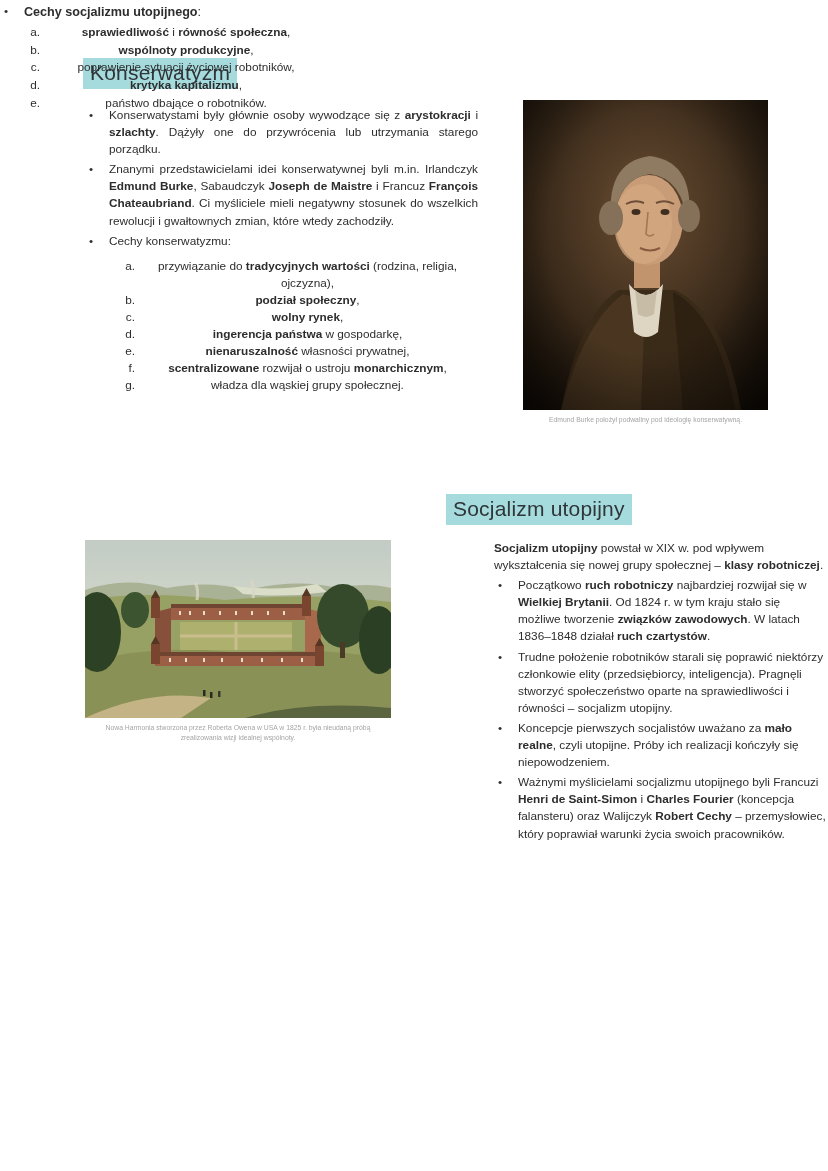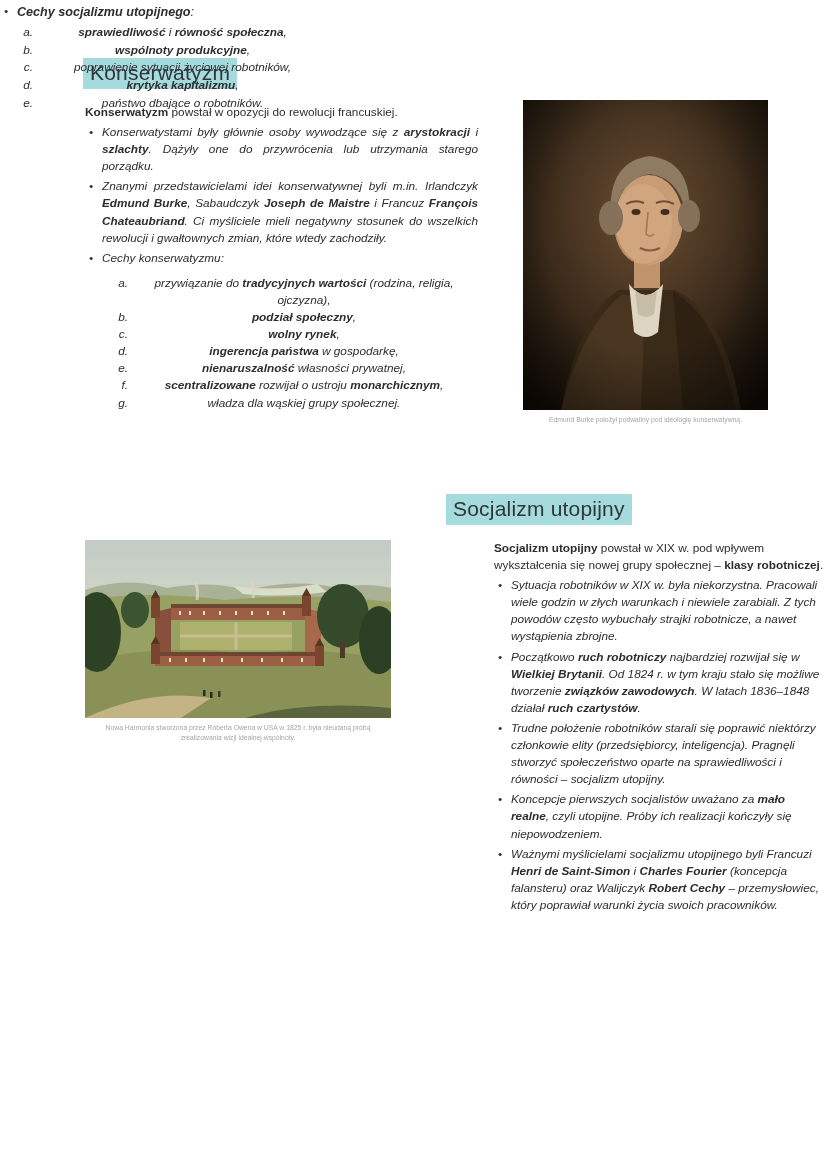--- a/index.html
+++ b/index.html
@@ -10,21 +10,21 @@
   }
   .h1 { position:absolute; font-size:21px; font-weight:400; color:#2f3538; letter-spacing:.2px; }
   .h1 .hl { background:#a6dbde; padding:3px 7px 4px 7px; display:inline-block; }
 
   .textcol { position:absolute; font-size:11.8px; line-height:1.45; }
   #kons-text { left:85px; top:104px; width:393px; text-align:justify; }
   #soc-text  { left:446px; top:540px; width:332px; text-align:left;margin-left:48px; }
 
   .intro { margin-bottom:3px; }
   ul.bl { list-style:none; }
-  ul.bl > li { position:relative; padding-left:17px; margin-top:3px;font-style:italic; }
+  ul.bl > li { position:relative; padding-left:24px; margin-top:3px; }
   ul.bl > li::before { content:"\2022"; position:absolute; left:4px; top:0; }
   ol.al { list-style:none; counter-reset:al; margin-left:12px; margin-top:8px; }
   ol.al > li { counter-increment:al; position:relative; padding-left:16px; text-align:center; }
   ol.al > li::before { content:counter(al, lower-alpha) "."; position:absolute; left:0; width:14px; text-align:right; }
   .b { font-weight:700; }
 
   figure { position:absolute; }
   #burke { left:523px; top:100px; width:245px; }
   #burke svg { display:block; width:245px; height:310px; }
   #harmony { left:85px; top:540px; width:306px; }
@@ -41,21 +41,20 @@
 </head>
 <body>
 
 <div class="page">
 
   <div class="h1" style="left:83px; top:58px;">
     <span class="hl">Konserwatyzm</span>
   </div>
 
   <div class="textcol" id="kons-text">
-    <p class="intro"><span class="b">Konserwatyzm</span><span> powstał w opozycji do rewolucji francuskiej.</span></p>
     <ul class="bl">
       <li><span>Konserwatystami były głównie osoby wywodzące się z </span><span class="b">arystokracji</span><span> i </span><span class="b">szlachty</span><span>. Dążyły one do przywrócenia lub utrzymania starego porządku.</span></li>
       <li><span>Znanymi przedstawicielami idei konserwatywnej byli m.in. Irlandczyk </span><span class="b">Edmund Burke</span><span>, Sabaudczyk </span><span class="b">Joseph de Maistre</span><span> i Francuz </span><span class="b">François Chateaubriand</span><span>. Ci myśliciele mieli negatywny stosunek do wszelkich rewolucji i gwałtownych zmian, które wtedy zachodziły.</span></li>
       <li>
         <span><span>Cechy konserwatyzmu:</span></span>
         <ol class="al">
           <li><span>przywiązanie do </span><span class="b">tradycyjnych wartości</span><span> (rodzina, religia, ojczyzna),</span></li>
           <li><span class="b">podział społeczny</span><span>,</span></li>
           <li><span class="b">wolny rynek</span><span>,</span></li>
           <li><span class="b">ingerencja państwa</span><span> w gospodarkę,</span></li>
@@ -103,21 +102,20 @@
     <figcaption>Edmund Burke położył podwaliny pod ideologię konserwatywną.</figcaption>
   </figure>
 
   <div class="h1" style="left:446px; top:494px;">
     <span class="hl">Socjalizm utopijny</span>
   </div>
 
   <div class="textcol" id="soc-text">
     <p class="intro"><span class="b">Socjalizm utopijny</span><span> powstał w XIX w. pod wpływem wykształcenia się nowej grupy społecznej – </span><span class="b">klasy robotniczej</span><span>.</span></p>
     <ul class="bl">
-      <li><span>Sytuacja robotników w XIX w. była niekorzystna. Pracowali wiele godzin w złych warunkach i niewiele zarabiali. Z tych powodów często wybuchały strajki robotnicze, a nawet wystąpienia zbrojne.</span></li>
       <li><span>Początkowo </span><span class="b">ruch robotniczy</span><span> najbardziej rozwijał się w </span><span class="b">Wielkiej Brytanii</span><span>. Od 1824 r. w tym kraju stało się możliwe tworzenie </span><span class="b">związków zawodowych</span><span>. W latach 1836–1848 działał </span><span class="b">ruch czartystów</span><span>.</span></li>
       <li><span>Trudne położenie robotników starali się poprawić niektórzy członkowie elity (przedsiębiorcy, inteligencja). Pragnęli stworzyć społeczeństwo oparte na sprawiedliwości i równości – socjalizm utopijny.</span></li>
       <li><span>Koncepcje pierwszych socjalistów uważano za </span><span class="b">mało realne</span><span>, czyli utopijne. Próby ich realizacji kończyły się niepowodzeniem.</span></li>
       <li><span>Ważnymi myślicielami socjalizmu utopijnego byli Francuzi </span><span class="b">Henri de Saint-Simon</span><span> i </span><span class="b">Charles Fourier</span><span> (koncepcja falansteru) oraz Walijczyk </span><span class="b">Robert Cechy</span><span> – przemysłowiec, który poprawiał warunki życia swoich pracowników.</span></li>
     </ul>
   </div>
 
   <figure id="harmony">
     <svg viewBox="0 0 306 178" aria-hidden="true">
       <defs>

